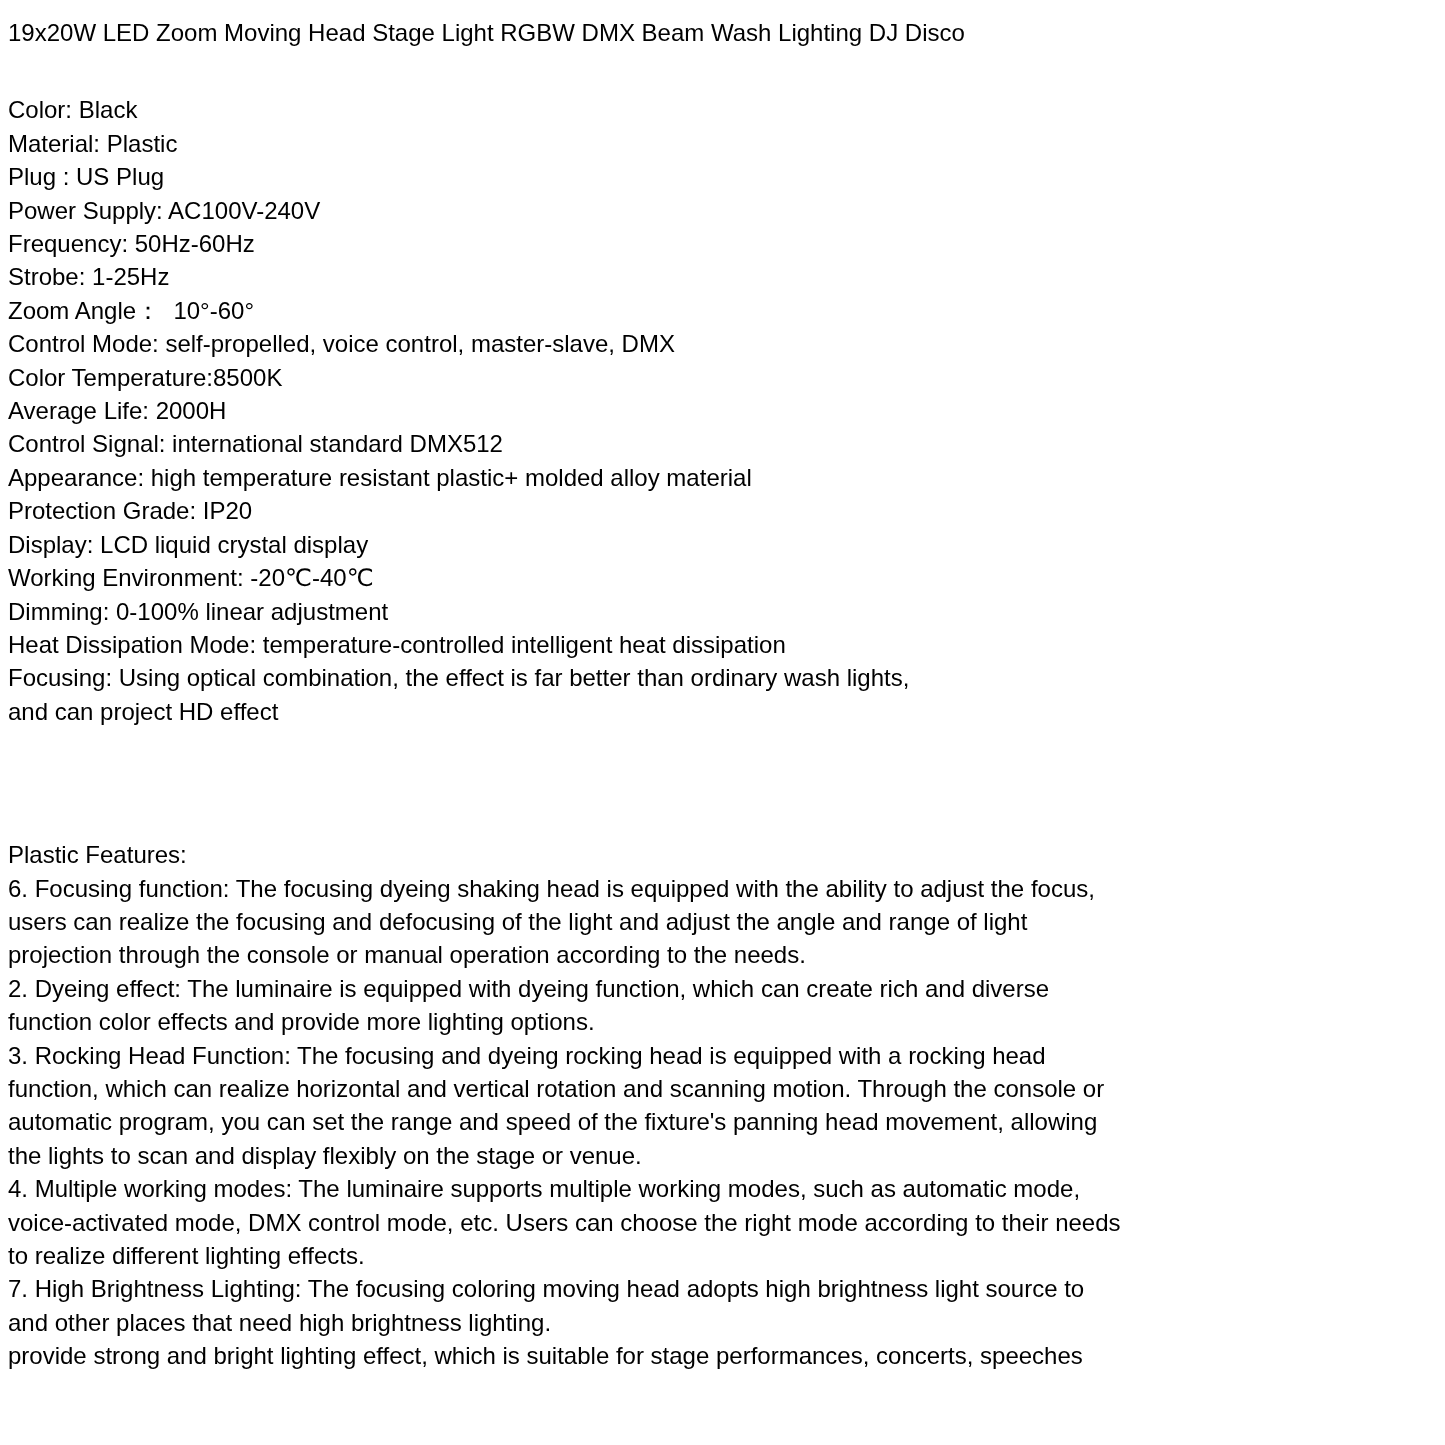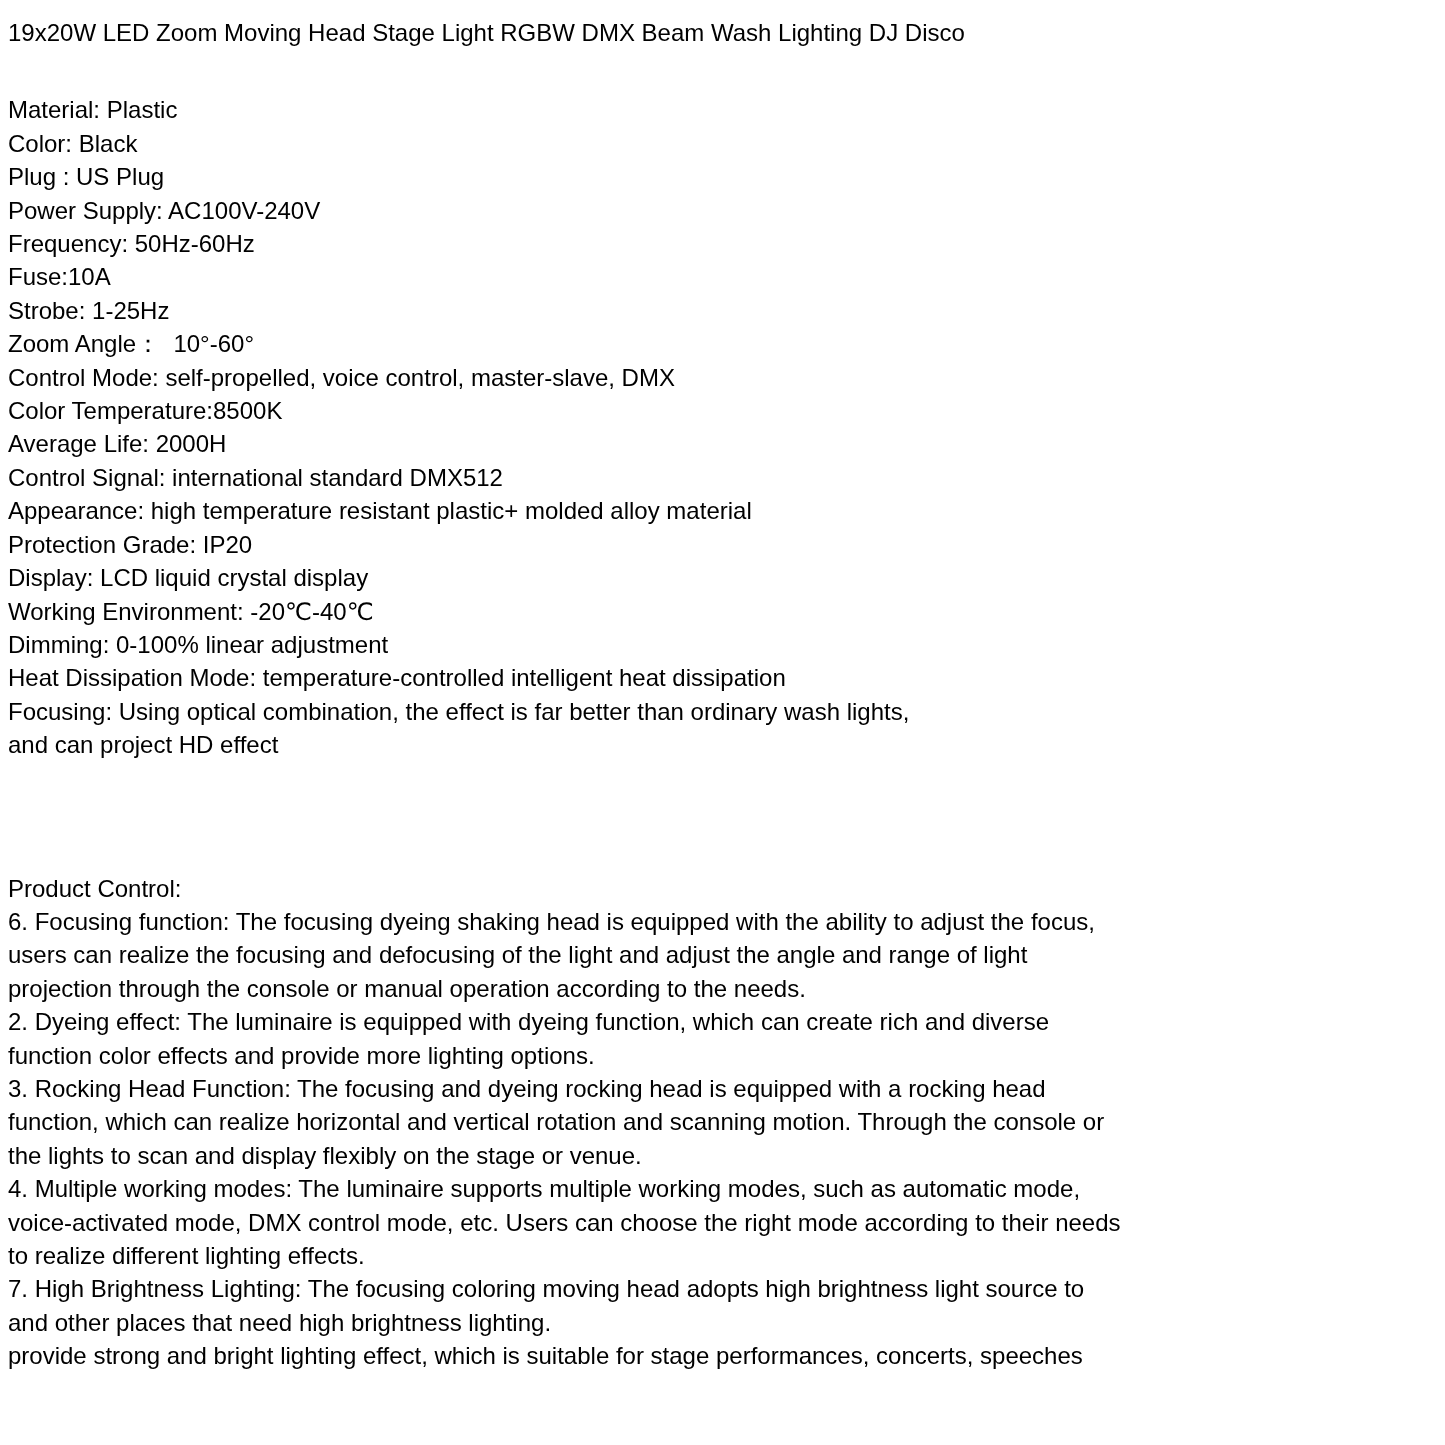--- a/index.html
+++ b/index.html
@@ -36,51 +36,51 @@
 </style>
 </head>
 <body>
 
 <div class="doc">
 
   <div class="line">19x20W LED Zoom Moving Head Stage Light RGBW DMX Beam Wash Lighting DJ Disco</div>
 
   <div class="spacer-title"></div>
 
+  <div class="line">Color: Black</div>
   <div class="line">Material: Plastic</div>
-  <div class="line">Color: Black</div>
   <div class="line">Plug : US Plug</div>
   <div class="line">Power Supply: AC100V-240V</div>
   <div class="line">Frequency: 50Hz-60Hz</div>
-  <div class="line">Fuse:10A</div>
   <div class="line">Strobe: 1-25Hz</div>
   <div class="line">Zoom Angle：  10°-60°</div>
   <div class="line">Control Mode: self-propelled, voice control, master-slave, DMX</div>
   <div class="line">Color Temperature:8500K</div>
   <div class="line">Average Life: 2000H</div>
   <div class="line">Control Signal: international standard DMX512</div>
   <div class="line">Appearance: high temperature resistant plastic+ molded alloy material</div>
   <div class="line">Protection Grade: IP20</div>
   <div class="line">Display: LCD liquid crystal display</div>
   <div class="line">Working Environment: -20℃-40℃</div>
   <div class="line">Dimming: 0-100% linear adjustment</div>
   <div class="line">Heat Dissipation Mode: temperature-controlled intelligent heat dissipation</div>
   <div class="line">Focusing: Using optical combination, the effect is far better than ordinary wash lights,</div>
   <div class="line">and can project HD effect</div>
 
   <div class="spacer-sections"></div>
 
-  <div class="line">Product Control:</div>
+  <div class="line">Plastic Features:</div>
   <div class="line">6. Focusing function: The focusing dyeing shaking head is equipped with the ability to adjust the focus,</div>
   <div class="line">users can realize the focusing and defocusing of the light and adjust the angle and range of light</div>
   <div class="line">projection through the console or manual operation according to the needs.</div>
   <div class="line">2. Dyeing effect: The luminaire is equipped with dyeing function, which can create rich and diverse</div>
   <div class="line">function color effects and provide more lighting options.</div>
   <div class="line">3. Rocking Head Function: The focusing and dyeing rocking head is equipped with a rocking head</div>
   <div class="line">function, which can realize horizontal and vertical rotation and scanning motion. Through the console or</div>
+  <div class="line">automatic program, you can set the range and speed of the fixture's panning head movement, allowing</div>
   <div class="line">the lights to scan and display flexibly on the stage or venue.</div>
   <div class="line">4. Multiple working modes: The luminaire supports multiple working modes, such as automatic mode,</div>
   <div class="line">voice-activated mode, DMX control mode, etc. Users can choose the right mode according to their needs</div>
   <div class="line">to realize different lighting effects.</div>
   <div class="line">7. High Brightness Lighting: The focusing coloring moving head adopts high brightness light source to</div>
   <div class="line">and other places that need high brightness lighting.</div>
   <div class="line">provide strong and bright lighting effect, which is suitable for stage performances, concerts, speeches</div>
 
 </div>
 

